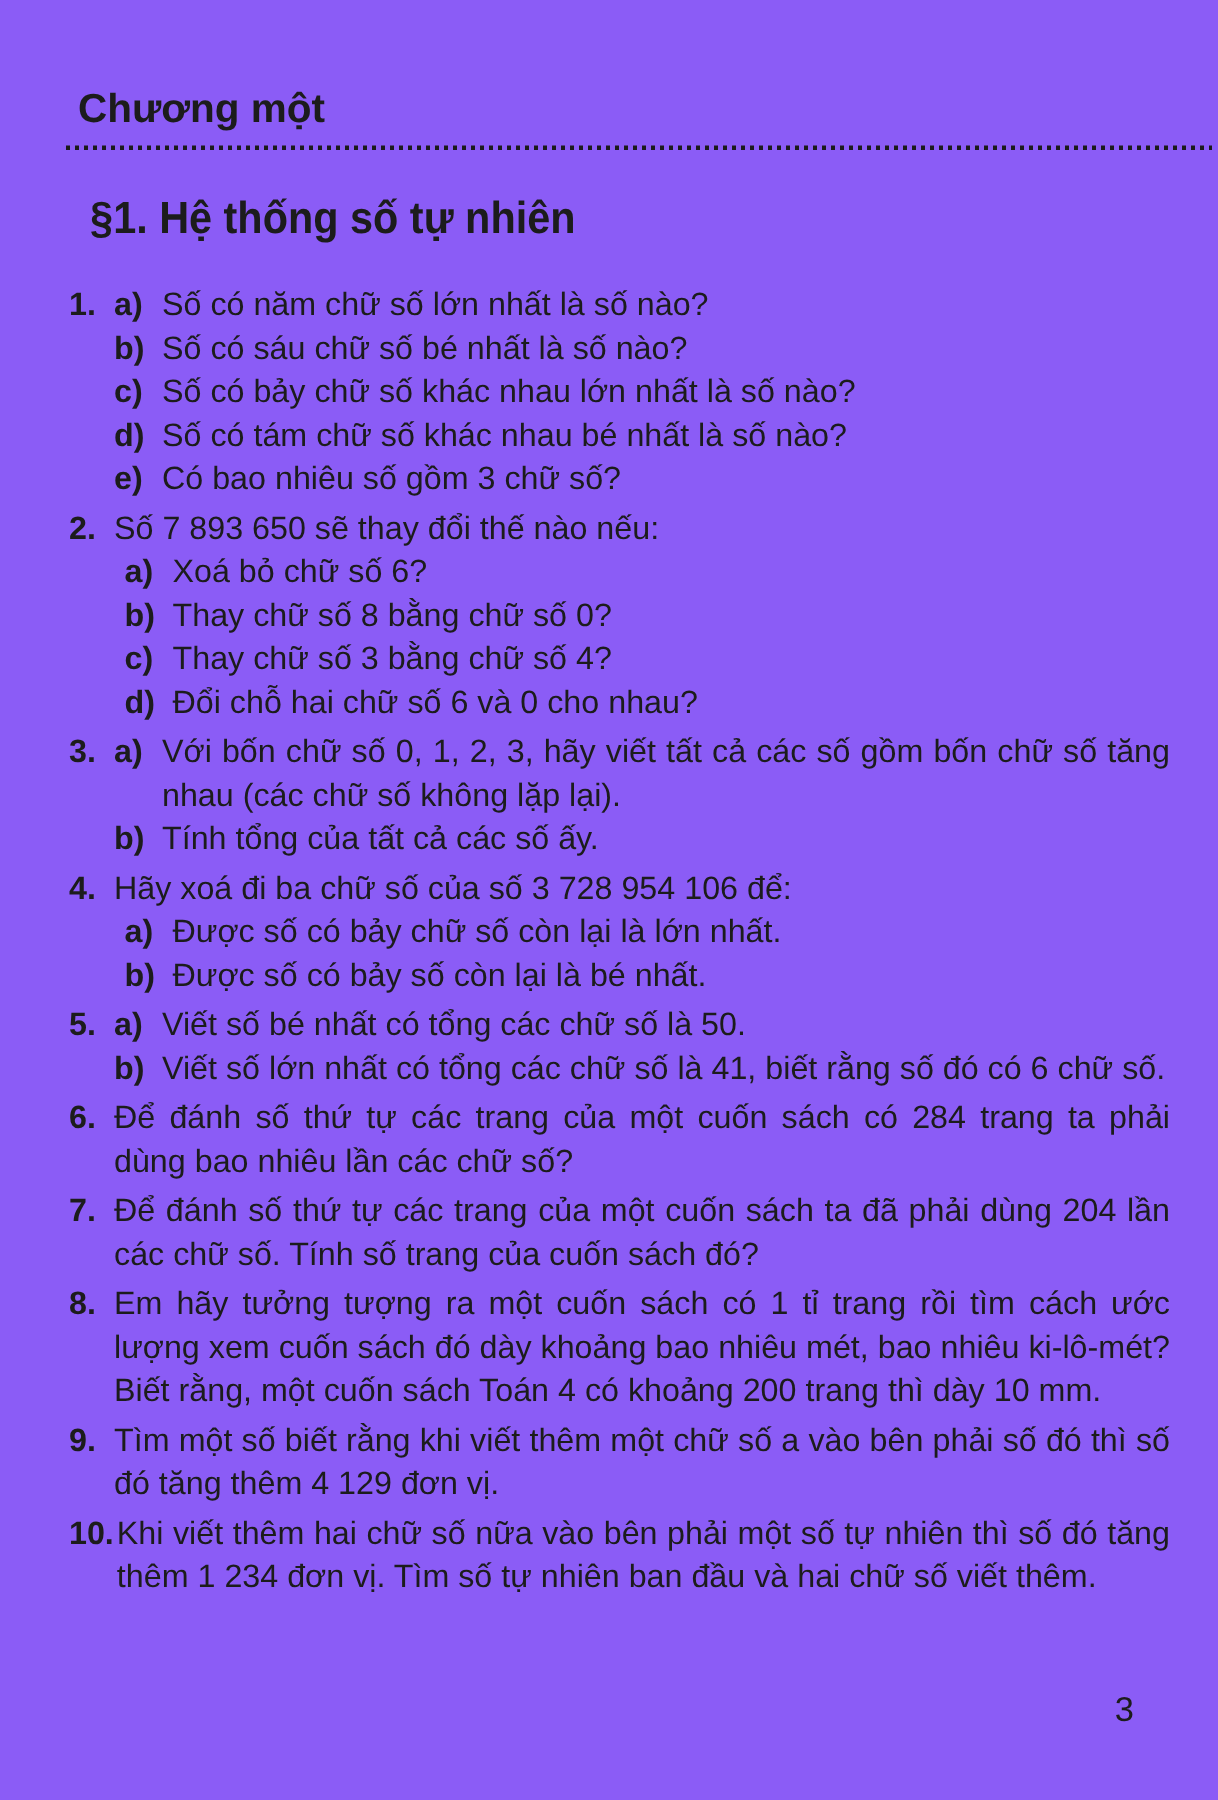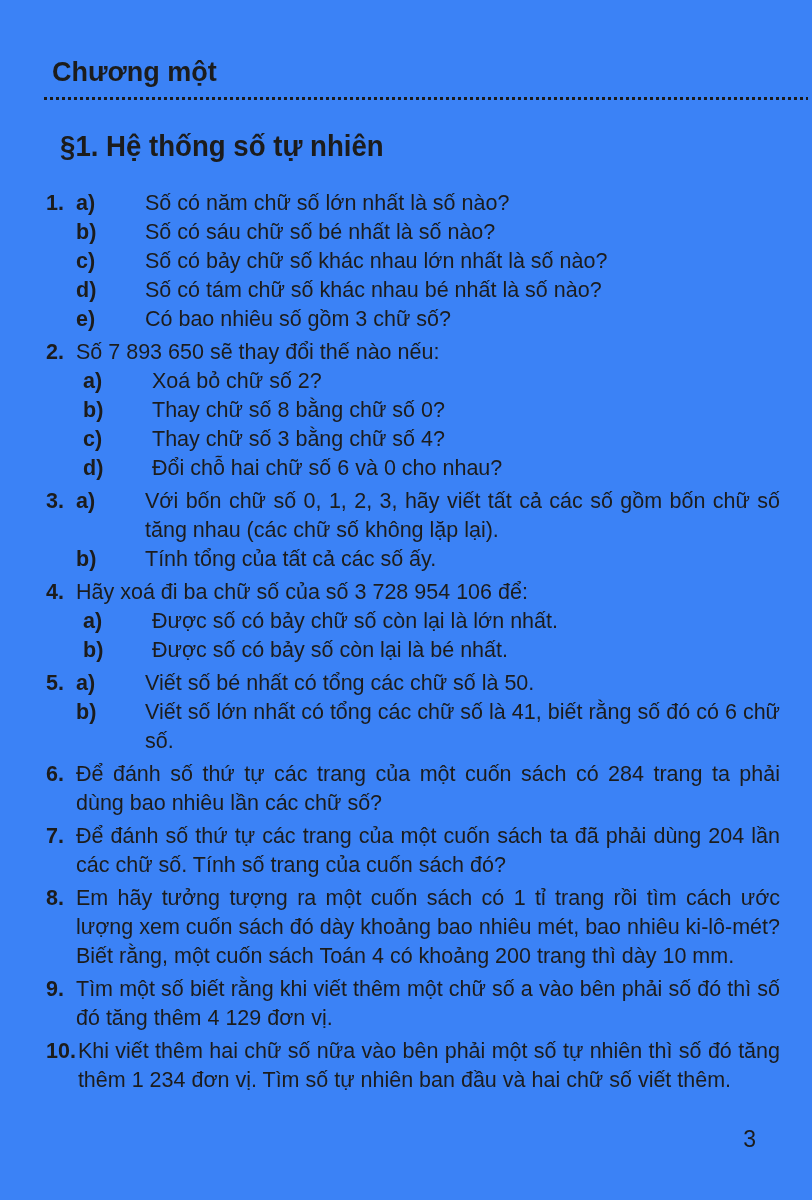--- a/index.html
+++ b/index.html
@@ -6,21 +6,21 @@
     margin: 0;
     padding: 0;
     background: #ffffff;
   }
   .page {
     position: relative;
     width: 812px;
     height: 1200px;
     box-sizing: border-box;
     padding: 56px 32px 0 46px;
-    background: #3b82f6;
+    background: #8b5cf6;
     color: #1c1c1c;
     font-family: "Liberation Sans", "DejaVu Sans", sans-serif;
     overflow: hidden;
   }
   .chapter-label {
     font-size: 27px;
     font-weight: 700;
     line-height: 32px;
     margin-left: 6px;
     letter-spacing: 0;
@@ -76,21 +76,21 @@
   .pbody { flex: 1; min-width: 0; }
   .ptext-intro { text-align: justify; }
   .part { display: flex; align-items: flex-start; }
   .has-intro .part { margin-left: 7px; }
   .plabel {
     font-weight: 700;
     flex: 0 0 auto;
     min-width: 32px;
     white-space: nowrap;
   }
-  .ptext { flex: 1; min-width: 0; text-align: justify; margin-left: 37px; }
+  .ptext { flex: 1; min-width: 0; text-align: justify; }
   .page-number {
     position: absolute;
     top: 1126px;
     right: 56px;
     font-size: 23px;
   }
 </style>
 </head>
 <body>
 
@@ -130,21 +130,21 @@
             <span class="ptext">Có bao nhiêu số gồm 3 chữ số?</span>
           </div>
         </div>
       </div>
       <div class="problem has-intro">
         <span class="pnum">2.</span>
         <div class="pbody">
           <div class="ptext-intro">Số 7 893 650 sẽ thay đổi thế nào nếu:</div>
           <div class="part">
             <span class="plabel">a)</span>
-            <span class="ptext">Xoá bỏ chữ số 2?</span>
+            <span class="ptext">Xoá bỏ chữ số 6?</span>
           </div>
           <div class="part">
             <span class="plabel">b)</span>
             <span class="ptext">Thay chữ số 8 bằng chữ số 0?</span>
           </div>
           <div class="part">
             <span class="plabel">c)</span>
             <span class="ptext">Thay chữ số 3 bằng chữ số 4?</span>
           </div>
           <div class="part">

